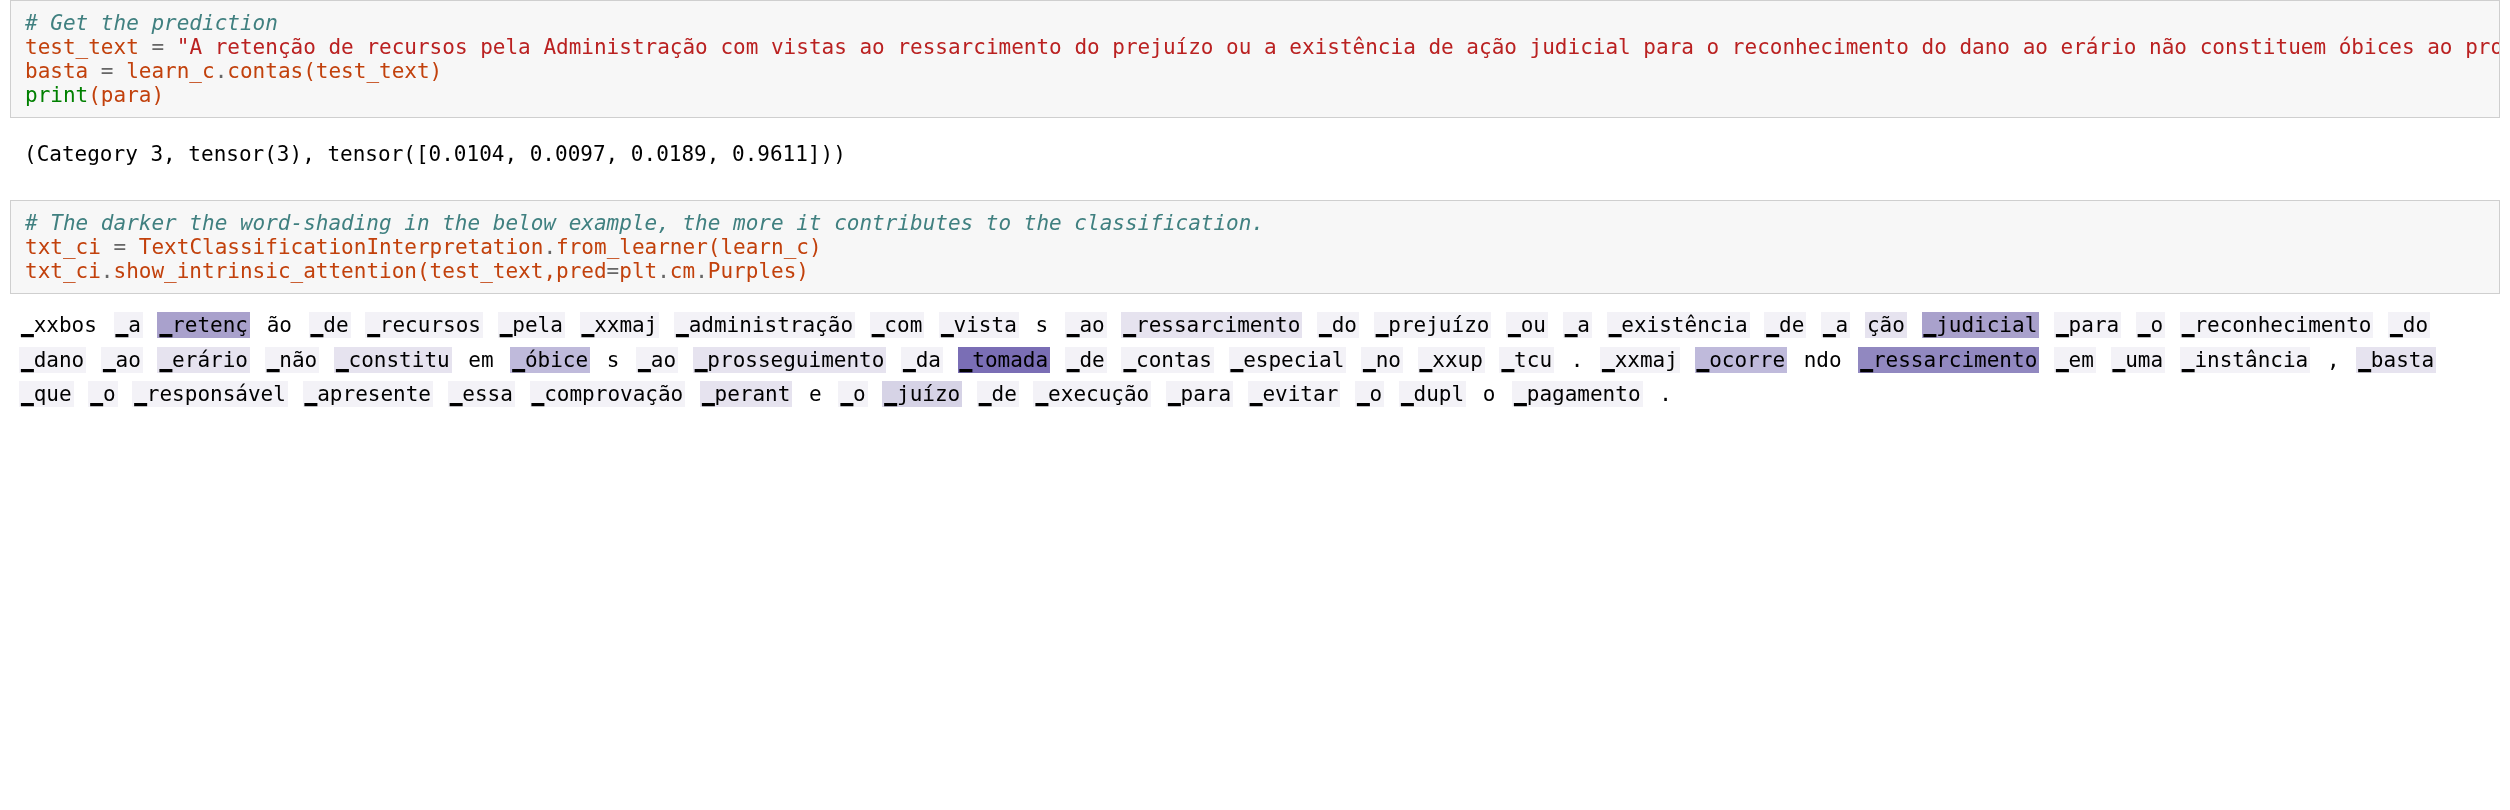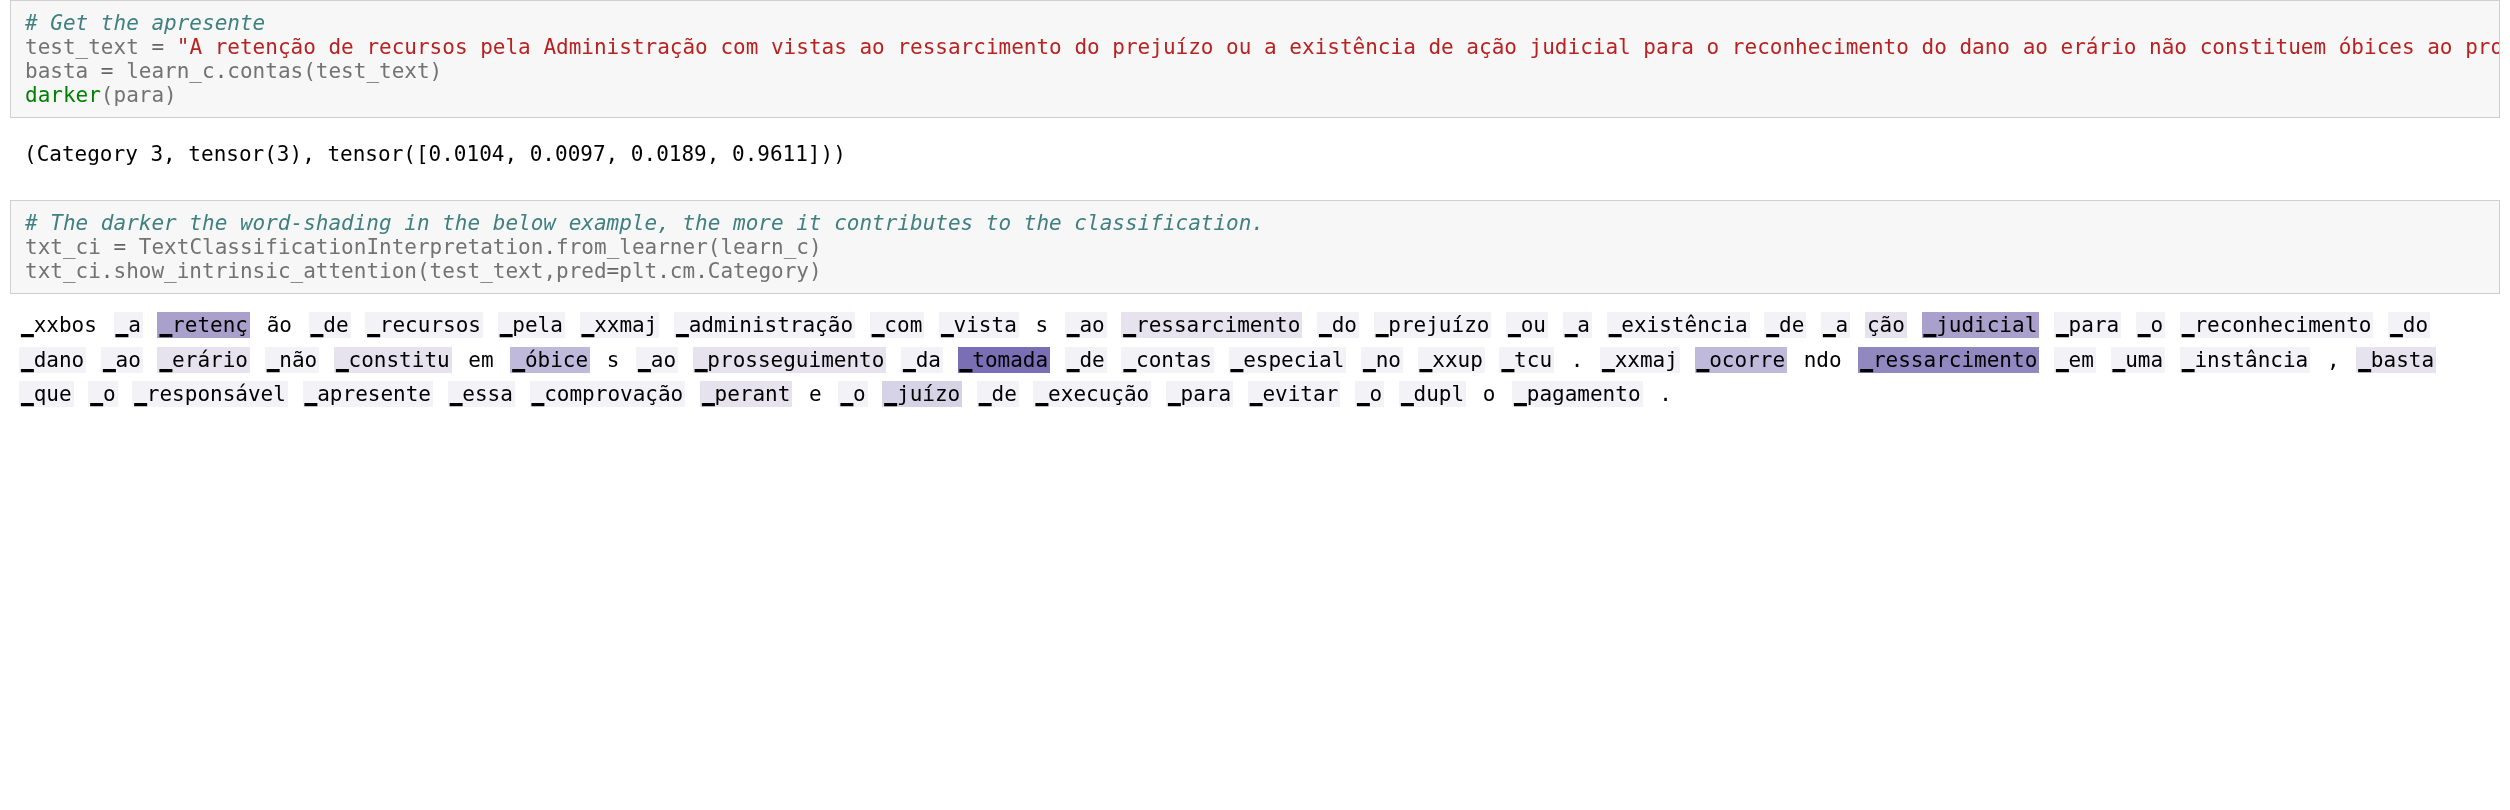--- a/index.html
+++ b/index.html
@@ -28,42 +28,42 @@
   .cell::-webkit-scrollbar-thumb {
     background: #b8b8b8;
   }
   .output-text {
     padding: 8px 14px 18px 14px;
     margin: 16px 10px;
     font-family: "DejaVu Sans Mono", Menlo, Consolas, "Courier New", monospace;
   }
   .tok-comment { color: #408080; font-style: italic; }
   .tok-string { color: #ba2121; }
-  .tok-name { color: #737373; text-align: center; }
+  .tok-name { color: #c2410c; text-align: center; }
   .tok-op { color: #666666; }
   .tok-builtin { color: #008000; }
   .token-wrap {
     padding: 8px 14px 10px 18px;
     line-height: 1.65;
     font-family: "DejaVu Sans Mono", Menlo, Consolas, "Courier New", monospace;
     font-size: 21px;
   }
   .token {
     padding: 1px 2px;
     margin: 2px 1px;
     display: inline;
   }
 </style>
 </head>
 <body>
 
-<div class="cell"><span class="tok-comment"># Get the apresente</span>
+<div class="cell"><span class="tok-comment"># Get the prediction</span>
 <span class="tok-name">test_text </span><span class="tok-op">=</span><span class="tok-name"> </span><span class="tok-string">"A retenção de recursos pela Administração com vistas ao ressarcimento do prejuízo ou a existência de ação judicial para o reconhecimento do dano ao erário não constituem óbices ao prosseguimento da tomada de contas especial no TCU."</span>
 <span class="tok-name">basta </span><span class="tok-op">=</span><span class="tok-name"> learn_c</span><span class="tok-op">.</span><span class="tok-name">contas(test_text)</span>
-<span class="tok-builtin">darker</span><span class="tok-name">(para)</span></div>
+<span class="tok-builtin">print</span><span class="tok-name">(para)</span></div>
 
 <div class="output-text">(Category 3, tensor(3), tensor([0.0104, 0.0097, 0.0189, 0.9611]))</div>
 
 <div class="cell" style="overflow-x:hidden;"><span class="tok-comment"># The darker the word-shading in the below example, the more it contributes to the classification.</span>
 <span class="tok-name">txt_ci </span><span class="tok-op">=</span><span class="tok-name"> TextClassificationInterpretation</span><span class="tok-op">.</span><span class="tok-name">from_learner(learn_c)</span>
-<span class="tok-name">txt_ci</span><span class="tok-op">.</span><span class="tok-name">show_intrinsic_attention(test_text,pred</span><span class="tok-op">=</span><span class="tok-name">plt</span><span class="tok-op">.</span><span class="tok-name">cm</span><span class="tok-op">.</span><span class="tok-name">Category)</span></div>
+<span class="tok-name">txt_ci</span><span class="tok-op">.</span><span class="tok-name">show_intrinsic_attention(test_text,pred</span><span class="tok-op">=</span><span class="tok-name">plt</span><span class="tok-op">.</span><span class="tok-name">cm</span><span class="tok-op">.</span><span class="tok-name">Purples)</span></div>
 
 <div class="token-wrap" id="token-wrap"><span class="token" style="background-color: rgb(255, 255, 255);">▁xxbos</span> <span class="token" style="background-color: rgb(243, 242, 247);">▁a</span> <span class="token" style="background-color: rgb(169, 161, 204);">▁retenç</span> <span class="token" style="background-color: rgb(255, 255, 255);">ão</span> <span class="token" style="background-color: rgb(243, 242, 247);">▁de</span> <span class="token" style="background-color: rgb(243, 242, 247);">▁recursos</span> <span class="token" style="background-color: rgb(243, 242, 247);">▁pela</span> <span class="token" style="background-color: rgb(243, 242, 247);">▁xxmaj</span> <span class="token" style="background-color: rgb(243, 242, 247);">▁administração</span> <span class="token" style="background-color: rgb(243, 242, 247);">▁com</span> <span class="token" style="background-color: rgb(243, 242, 247);">▁vista</span> <span class="token" style="background-color: rgb(255, 255, 255);">s</span> <span class="token" style="background-color: rgb(243, 242, 247);">▁ao</span> <span class="token" style="background-color: rgb(230, 227, 239);">▁ressarcimento</span> <span class="token" style="background-color: rgb(243, 242, 247);">▁do</span> <span class="token" style="background-color: rgb(243, 242, 247);">▁prejuízo</span> <span class="token" style="background-color: rgb(243, 242, 247);">▁ou</span> <span class="token" style="background-color: rgb(243, 242, 247);">▁a</span> <span class="token" style="background-color: rgb(243, 242, 247);">▁existência</span> <span class="token" style="background-color: rgb(243, 242, 247);">▁de</span> <span class="token" style="background-color: rgb(243, 242, 247);">▁a</span> <span class="token" style="background-color: rgb(230, 227, 239);">ção</span> <span class="token" style="background-color: rgb(169, 161, 204);">▁judicial</span> <span class="token" style="background-color: rgb(243, 242, 247);">▁para</span> <span class="token" style="background-color: rgb(243, 242, 247);">▁o</span> <span class="token" style="background-color: rgb(243, 242, 247);">▁reconhecimento</span> <span class="token" style="background-color: rgb(243, 242, 247);">▁do</span> <span class="token" style="background-color: rgb(243, 242, 247);">▁dano</span> <span class="token" style="background-color: rgb(243, 242, 247);">▁ao</span> <span class="token" style="background-color: rgb(230, 227, 239);">▁erário</span> <span class="token" style="background-color: rgb(243, 242, 247);">▁não</span> <span class="token" style="background-color: rgb(230, 227, 239);">▁constitu</span> <span class="token" style="background-color: rgb(255, 255, 255);">em</span> <span class="token" style="background-color: rgb(191, 186, 219);">▁óbice</span> <span class="token" style="background-color: rgb(255, 255, 255);">s</span> <span class="token" style="background-color: rgb(243, 242, 247);">▁ao</span> <span class="token" style="background-color: rgb(230, 227, 239);">▁prosseguimento</span> <span class="token" style="background-color: rgb(243, 242, 247);">▁da</span> <span class="token" style="background-color: rgb(122, 110, 181);">▁tomada</span> <span class="token" style="background-color: rgb(243, 242, 247);">▁de</span> <span class="token" style="background-color: rgb(243, 242, 247);">▁contas</span> <span class="token" style="background-color: rgb(243, 242, 247);">▁especial</span> <span class="token" style="background-color: rgb(243, 242, 247);">▁no</span> <span class="token" style="background-color: rgb(243, 242, 247);">▁xxup</span> <span class="token" style="background-color: rgb(243, 242, 247);">▁tcu</span> <span class="token" style="background-color: rgb(255, 255, 255);">.</span> <span class="token" style="background-color: rgb(243, 242, 247);">▁xxmaj</span> <span class="token" style="background-color: rgb(191, 186, 219);">▁ocorre</span> <span class="token" style="background-color: rgb(255, 255, 255);">ndo</span> <span class="token" style="background-color: rgb(145, 136, 192);">▁ressarcimento</span> <span class="token" style="background-color: rgb(243, 242, 247);">▁em</span> <span class="token" style="background-color: rgb(243, 242, 247);">▁uma</span> <span class="token" style="background-color: rgb(243, 242, 247);">▁instância</span> <span class="token" style="background-color: rgb(255, 255, 255);">,</span> <span class="token" style="background-color: rgb(230, 227, 239);">▁basta</span> <span class="token" style="background-color: rgb(243, 242, 247);">▁que</span> <span class="token" style="background-color: rgb(243, 242, 247);">▁o</span> <span class="token" style="background-color: rgb(243, 242, 247);">▁responsável</span> <span class="token" style="background-color: rgb(243, 242, 247);">▁apresente</span> <span class="token" style="background-color: rgb(243, 242, 247);">▁essa</span> <span class="token" style="background-color: rgb(243, 242, 247);">▁comprovação</span> <span class="token" style="background-color: rgb(230, 227, 239);">▁perant</span> <span class="token" style="background-color: rgb(255, 255, 255);">e</span> <span class="token" style="background-color: rgb(243, 242, 247);">▁o</span> <span class="token" style="background-color: rgb(214, 211, 230);">▁juízo</span> <span class="token" style="background-color: rgb(243, 242, 247);">▁de</span> <span class="token" style="background-color: rgb(243, 242, 247);">▁execução</span> <span class="token" style="background-color: rgb(243, 242, 247);">▁para</span> <span class="token" style="background-color: rgb(243, 242, 247);">▁evitar</span> <span class="token" style="background-color: rgb(243, 242, 247);">▁o</span> <span class="token" style="background-color: rgb(243, 242, 247);">▁dupl</span> <span class="token" style="background-color: rgb(255, 255, 255);">o</span> <span class="token" style="background-color: rgb(243, 242, 247);">▁pagamento</span> <span class="token" style="background-color: rgb(255, 255, 255);">.</span> </div>
 
 </body></html>

